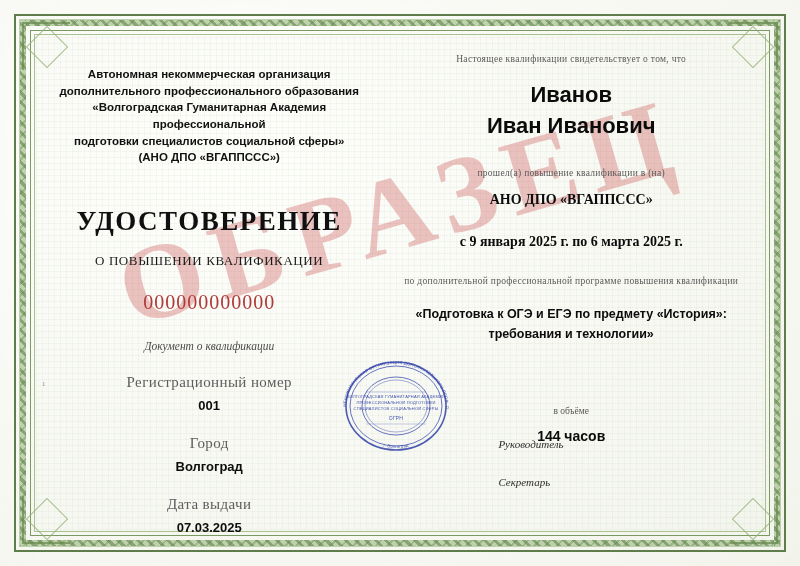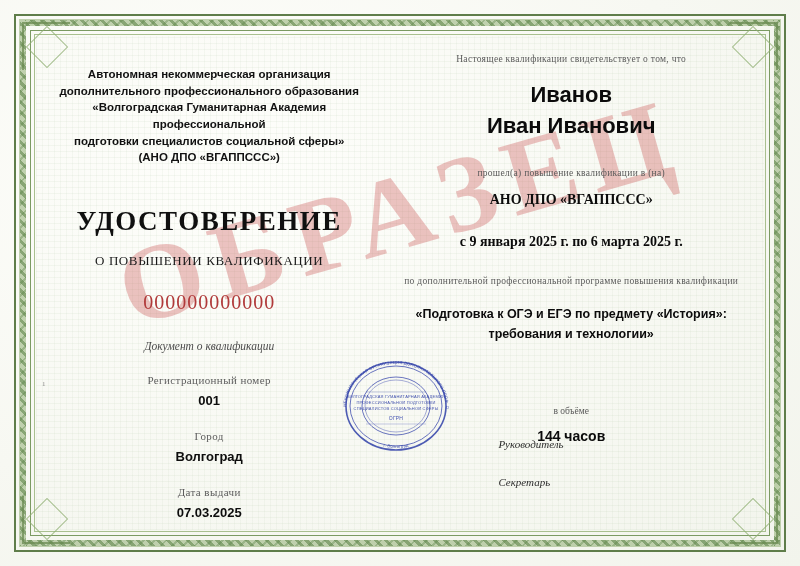--- a/index.html
+++ b/index.html
@@ -175,21 +175,21 @@
     font-style: italic;
     font-size: 11.5px;
     color: #4b4b4b;
   }
 
   .field {
     margin-top: 22px;
   }
   .field-label {
     font-family: "Liberation Serif", serif;
-    font-size: 11px;
+    font-size: 15px;
     color: #5d5d5d;
     letter-spacing: 0.4px;
   }
   .field-value {
     margin-top: 7px;
     font-family: "Liberation Sans", sans-serif;
     font-size: 13px;
     font-weight: bold;
     color: #0d0d0d;
   }

